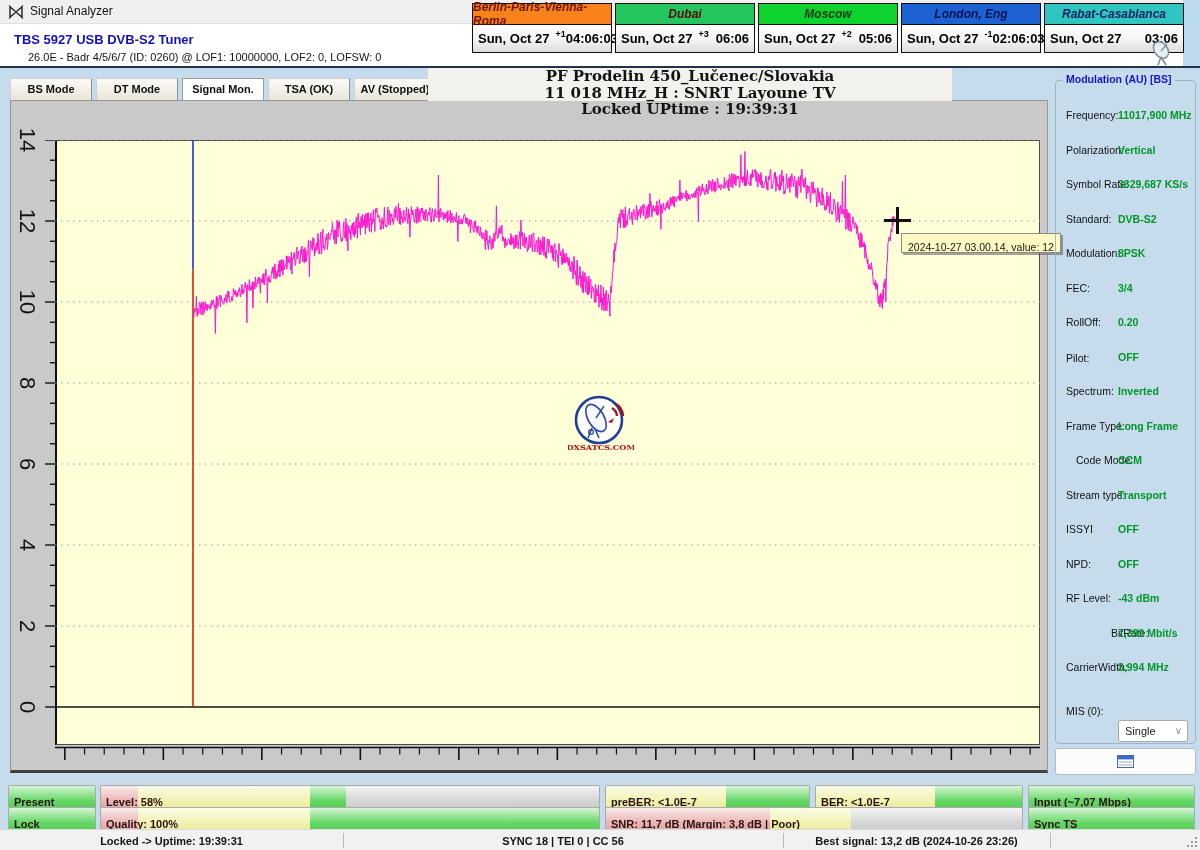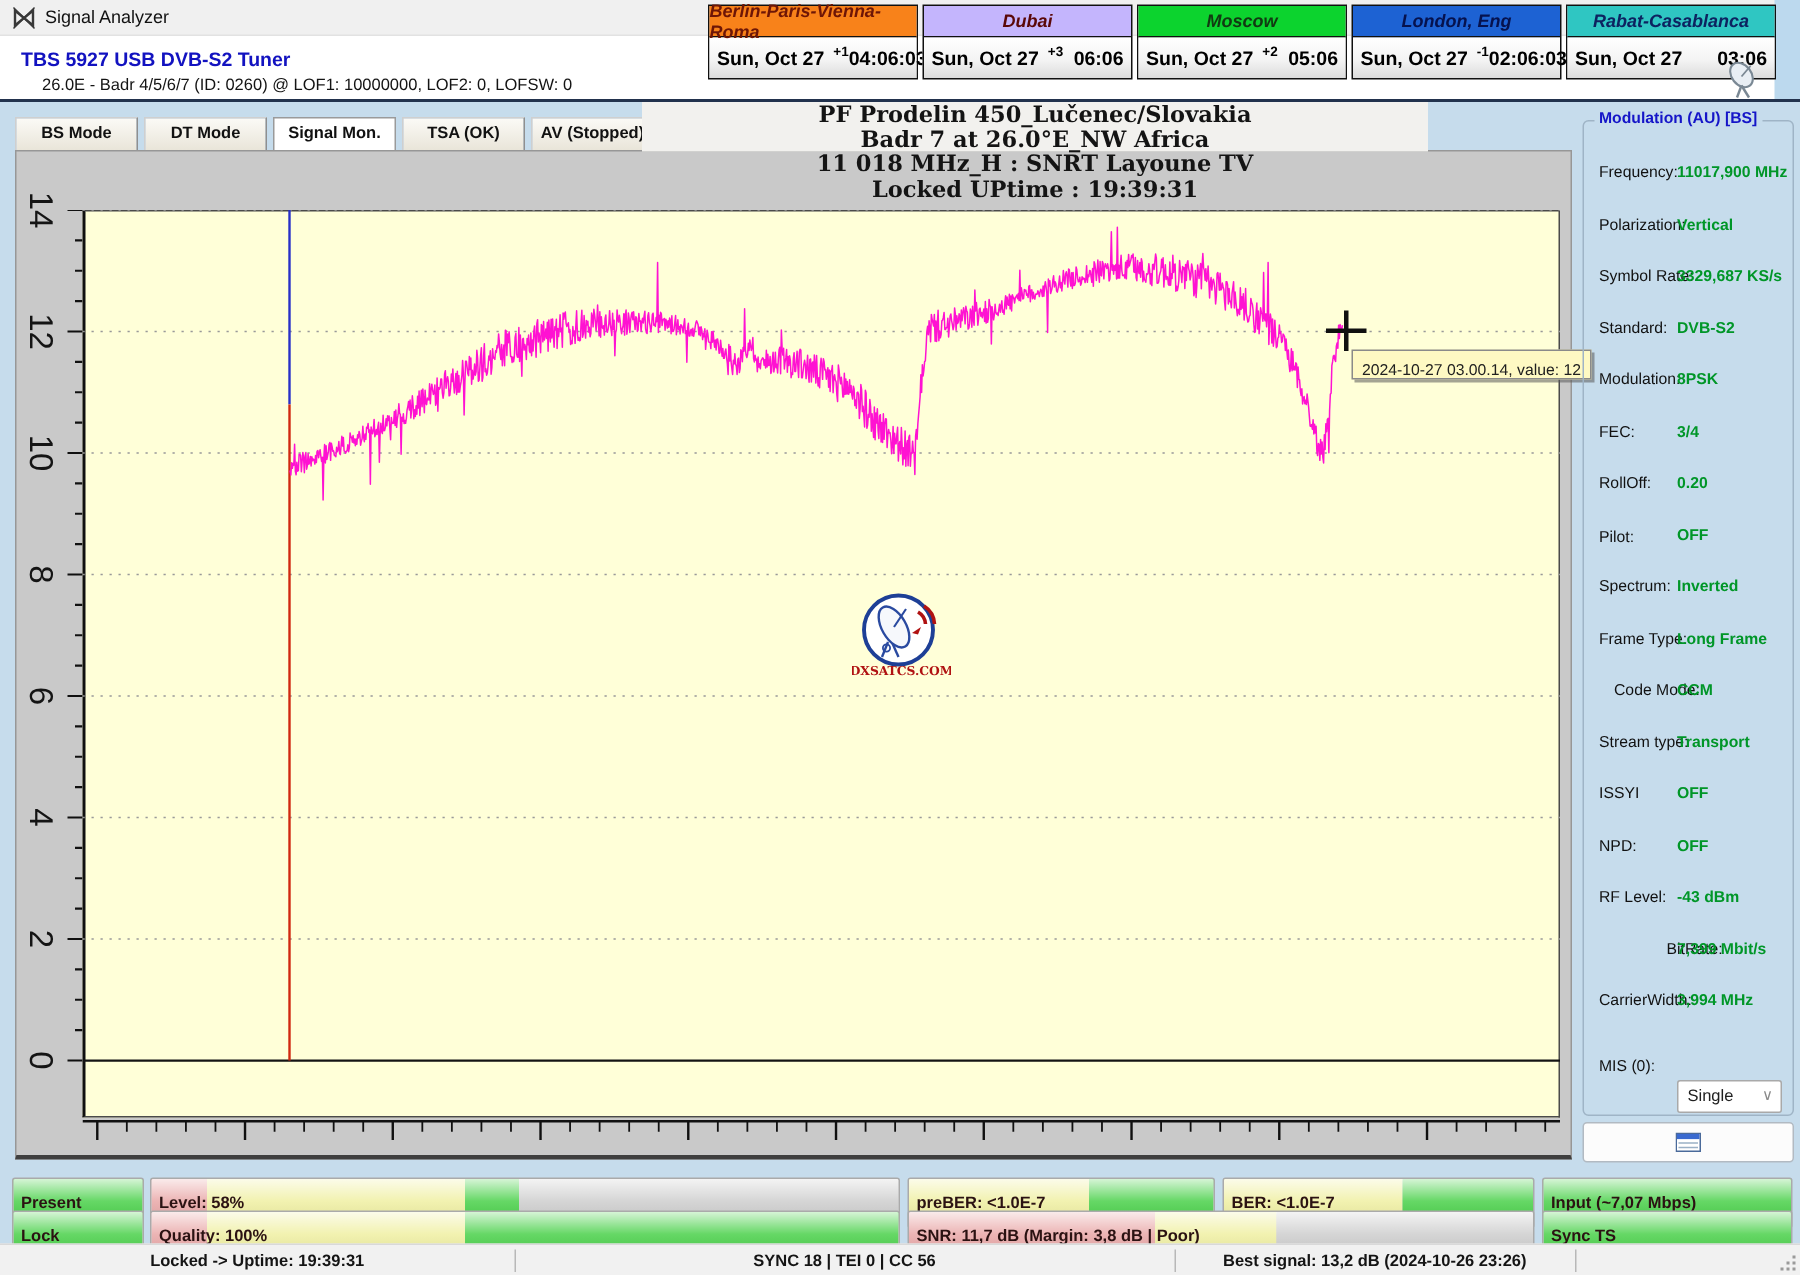--- a/index.html
+++ b/index.html
@@ -110,21 +110,21 @@
   <div id="clocks">
       <div class="clock" style="left: 472px;">
         <div class="c-head" style="background:#f8821a;color:#6e1606">Berlin-Paris-Vienna-Roma</div>
         <div class="c-body">
           <span class="c-date">Sun, Oct 27</span>
           <span class="c-off">+1</span>
           <span class="c-time">04:06:03</span>
         </div>
       </div>
       <div class="clock" style="left: 615px;">
-        <div class="c-head" style="background:#c4b5fd;color:#5a0808">Dubai</div>
+        <div class="c-head" style="background:#22c55e;color:#5a0808">Dubai</div>
         <div class="c-body">
           <span class="c-date">Sun, Oct 27</span>
           <span class="c-off">+3</span>
           <span class="c-time">06:06</span>
         </div>
       </div>
       <div class="clock" style="left: 758px;">
         <div class="c-head" style="background:#0cd32e;color:#123912">Moscow</div>
         <div class="c-body">
           <span class="c-date">Sun, Oct 27</span>
@@ -275,21 +275,20 @@
       <line x1="0" y1="81" x2="985" y2="81" stroke="#999" stroke-width="1" stroke-dasharray="1.5,4.5"></line>
       <line x1="0" y1="0" x2="985" y2="0" stroke="#999" stroke-width="1" stroke-dasharray="1.5,4.5"></line>
       <line x1="137.9985" y1="0" x2="137.9985" y2="129.59999999999997" stroke="#2830c8" stroke-width="1.6"></line>
       <line x1="137.9985" y1="129.59999999999997" x2="137.9985" y2="567" stroke="#d02810" stroke-width="1.6"></line>
       <polyline points="137.9,174.3 138.4,174.1 138.9,176.6 139.4,168.5 139.9,172.2 140.4,168.8 140.9,170.1 141.4,156.1 141.9,174.3 142.4,176.5 142.9,168.2 143.4,174.1 143.9,173.8 144.4,162.8 144.9,162.8 145.4,163.8 145.9,174.5 146.4,167.7 146.9,161.6 147.4,165.3 147.9,175.1 148.4,164.0 148.9,161.7 149.4,172.8 149.9,170.4 150.4,162.5 150.9,169.5 151.4,168.4 151.9,164.3 152.4,170.7 152.9,164.5 153.4,167.1 153.9,166.1 154.4,166.4 154.9,169.4 155.4,163.6 155.9,168.4 156.4,160.9 156.9,160.4 157.4,165.1 157.9,161.6 158.4,159.8 158.9,164.2 159.4,167.6 159.9,164.8 160.4,193.4 160.9,165.1 161.4,156.3 161.9,168.7 162.4,157.2 162.9,166.3 163.4,163.7 163.9,161.4 164.4,156.2 164.9,155.0 165.4,166.9 165.9,155.5 166.4,157.7 166.9,160.9 167.4,160.6 167.9,163.5 168.4,163.9 168.9,164.4 169.4,158.2 169.9,161.1 170.4,159.7 170.9,154.4 171.4,162.2 171.9,163.1 172.4,157.0 172.9,150.8 173.4,157.4 173.9,151.6 174.4,160.7 174.9,160.8 175.4,162.1 175.9,161.0 176.4,160.4 176.9,156.5 177.4,161.1 177.9,158.4 178.4,148.6 178.9,151.7 179.4,151.4 179.9,154.8 180.4,150.3 180.9,155.3 181.4,152.6 181.9,157.1 182.4,152.6 182.9,156.2 183.4,149.8 183.9,152.0 184.4,147.6 184.9,149.8 185.4,156.8 185.9,154.2 186.4,152.5 186.9,144.2 187.4,151.2 187.9,154.5 188.4,149.4 188.9,152.9 189.4,144.9 189.9,145.4 190.4,142.3 190.9,148.3 191.4,146.6 191.9,182.9 192.4,144.6 192.9,147.6 193.4,149.2 193.9,146.5 194.4,139.6 194.9,151.1 195.4,149.4 195.9,146.3 196.4,149.7 196.9,144.6 197.4,141.5 197.9,168.2 198.4,149.3 198.9,142.1 199.4,147.6 199.9,149.0 200.4,136.9 200.9,147.1 201.4,147.0 201.9,144.9 202.4,139.2 202.9,143.9 203.4,137.1 203.9,140.3 204.4,137.3 204.9,145.7 205.4,153.1 205.9,138.4 206.4,142.4 206.9,141.7 207.4,142.2 207.9,134.3 208.4,143.7 208.9,133.4 209.4,144.9 209.9,139.3 210.4,136.3 210.9,129.2 211.4,135.4 211.9,136.4 212.4,162.8 212.9,138.2 213.4,140.9 213.9,135.8 214.4,142.3 214.9,140.4 215.4,142.2 215.9,139.0 216.4,133.2 216.9,130.9 217.4,127.6 217.9,133.3 218.4,126.7 218.9,138.7 219.4,133.2 219.9,123.8 220.4,129.8 220.9,139.1 221.4,133.1 221.9,137.6 222.4,130.5 222.9,136.1 223.4,124.2 223.9,132.0 224.4,120.7 224.9,137.0 225.4,127.9 225.9,120.2 226.4,131.2 226.9,119.3 227.4,126.6 227.9,135.2 228.4,120.2 228.9,128.9 229.4,129.8 229.9,125.4 230.4,126.4 230.9,126.6 231.4,115.9 231.9,129.2 232.4,119.5 232.9,116.1 233.4,120.0 233.9,123.0 234.4,121.7 234.9,116.6 235.4,130.2 235.9,128.5 236.4,112.0 236.9,134.2 237.4,118.3 237.9,119.5 238.4,118.6 238.9,112.7 239.4,112.7 239.9,121.9 240.4,125.5 240.9,122.0 241.4,109.2 241.9,107.1 242.4,118.8 242.9,113.7 243.4,111.1 243.9,114.3 244.4,123.9 244.9,123.4 245.4,118.6 245.9,109.4 246.4,114.4 246.9,106.0 247.4,115.4 247.9,122.0 248.4,116.5 248.9,109.0 249.4,123.0 249.9,107.5 250.4,121.5 250.9,110.3 251.4,121.4 251.9,117.2 252.4,114.6 252.9,110.8 253.4,100.4 253.9,108.5 254.4,136.6 254.9,116.0 255.4,100.9 255.9,100.8 256.4,104.8 256.9,109.2 257.4,110.4 257.9,97.6 258.4,106.3 258.9,98.7 259.4,116.2 259.9,106.9 260.4,112.7 260.9,109.4 261.4,102.7 261.9,110.1 262.4,107.9 262.9,93.5 263.4,98.7 263.9,114.2 264.4,113.5 264.9,105.6 265.4,97.1 265.9,91.9 266.4,114.2 266.9,111.7 267.4,97.1 267.9,89.2 268.4,107.8 268.9,105.8 269.4,110.1 269.9,108.7 270.4,103.7 270.9,97.3 271.4,100.0 271.9,93.9 272.4,109.5 272.9,105.1 273.4,92.5 273.9,98.6 274.4,98.4 274.9,99.6 275.4,93.8 275.9,94.9 276.4,90.3 276.9,91.8 277.4,82.6 277.9,88.1 278.4,95.7 278.9,99.6 279.4,89.6 279.9,103.8 280.4,94.6 280.9,90.0 281.4,103.8 281.9,80.1 282.4,80.5 282.9,97.0 283.4,82.6 283.9,88.5 284.4,81.2 284.9,87.8 285.4,97.7 285.9,97.6 286.4,101.6 286.9,98.0 287.4,101.1 287.9,97.7 288.4,85.0 288.9,82.2 289.4,95.9 289.9,98.0 290.4,98.2 290.9,78.4 291.4,101.0 291.9,83.4 292.4,96.8 292.9,110.8 293.4,86.0 293.9,85.6 294.4,93.4 294.9,89.7 295.4,91.8 295.9,99.6 296.4,85.7 296.9,89.9 297.4,83.3 297.9,93.9 298.4,95.1 298.9,82.0 299.4,97.2 299.9,86.6 300.4,94.0 300.9,80.8 301.4,77.3 301.9,86.7 302.4,98.2 302.9,75.8 303.4,73.1 303.9,88.0 304.4,82.0 304.9,85.7 305.4,95.2 305.9,76.4 306.4,77.2 306.9,87.9 307.4,74.4 307.9,86.7 308.4,84.2 308.9,79.3 309.4,85.6 309.9,74.8 310.4,94.2 310.9,73.4 311.4,82.7 311.9,88.0 312.4,72.9 312.9,85.3 313.4,72.7 313.9,83.4 314.4,91.5 314.9,77.9 315.4,80.0 315.9,72.8 316.4,92.3 316.9,79.0 317.4,84.4 317.9,79.0 318.4,69.9 318.9,81.2 319.4,78.9 319.9,91.5 320.4,68.6 320.9,72.8 321.4,69.1 321.9,68.0 322.4,75.7 322.9,77.7 323.4,76.3 323.9,75.2 324.4,81.7 324.9,79.6 325.4,89.7 325.9,87.4 326.4,89.1 326.9,77.7 327.4,83.8 327.9,80.6 328.4,88.9 328.9,76.9 329.4,67.2 329.9,81.4 330.4,86.9 330.9,85.0 331.4,87.2 331.9,86.8 332.4,74.8 332.9,66.9 333.4,84.8 333.9,82.5 334.4,70.3 334.9,79.9 335.4,85.4 335.9,73.6 336.4,76.6 336.9,74.2 337.4,81.4 337.9,78.2 338.4,84.5 338.9,82.4 339.4,68.7 339.9,71.1 340.4,77.9 340.9,66.2 341.4,69.8 341.9,74.4 342.4,80.4 342.9,73.8 343.4,63.4 343.9,74.6 344.4,83.9 344.9,67.9 345.4,84.8 345.9,71.2 346.4,78.1 346.9,79.0 347.4,77.2 347.9,83.4 348.4,72.3 348.9,70.0 349.4,80.3 349.9,81.5 350.4,79.5 350.9,75.7 351.4,67.1 351.9,76.2 352.4,80.1 352.9,83.7 353.4,68.9 353.9,79.5 354.4,73.5 354.9,97.1 355.4,81.8 355.9,79.8 356.4,66.6 356.9,73.4 357.4,74.7 357.9,70.1 358.4,73.7 358.9,79.4 359.4,82.5 359.9,78.9 360.4,77.2 360.9,69.1 361.4,83.4 361.9,69.8 362.4,66.6 362.9,82.8 363.4,79.2 363.9,68.6 364.4,71.9 364.9,81.7 365.4,73.8 365.9,70.0 366.4,68.1 366.9,73.1 367.4,67.9 367.9,74.2 368.4,79.7 368.9,71.1 369.4,72.0 369.9,81.0 370.4,79.9 370.9,69.0 371.4,74.1 371.9,73.9 372.4,80.8 372.9,74.5 373.4,72.1 373.9,75.3 374.4,70.5 374.9,67.5 375.4,79.2 375.9,81.8 376.4,82.3 376.9,70.5 377.4,68.5 377.9,74.7 378.4,77.2 378.9,81.1 379.4,77.0 379.9,69.8 380.4,68.8 380.9,76.8 381.4,76.3 381.9,77.6 382.4,71.7 382.9,74.5 383.4,35.0 383.9,81.7 384.4,70.2 384.9,78.2 385.4,68.2 385.9,69.2 386.4,77.0 386.9,73.0 387.4,73.1 387.9,72.3 388.4,80.2 388.9,72.8 389.4,74.7 389.9,78.7 390.4,73.8 390.9,78.1 391.4,72.0 391.9,73.7 392.4,82.5 392.9,70.5 393.4,81.0 393.9,80.8 394.4,79.3 394.9,74.7 395.4,70.4 395.9,83.1 396.4,78.5 396.9,73.2 397.4,79.8 397.9,77.6 398.4,82.6 398.9,76.5 399.4,77.0 399.9,78.5 400.4,81.8 400.9,76.4 401.4,72.5 401.9,82.4 402.4,80.5 402.9,101.5 403.4,78.5 403.9,75.5 404.4,84.0 404.9,84.0 405.4,80.2 405.9,79.5 406.4,83.8 406.9,78.9 407.4,84.2 407.9,81.6 408.4,78.3 408.9,75.2 409.4,73.9 409.9,75.2 410.4,76.5 410.9,83.2 411.4,78.1 411.9,83.8 412.4,77.9 412.9,80.1 413.4,86.4 413.9,82.2 414.4,84.5 414.9,79.2 415.4,92.9 415.9,86.6 416.4,80.1 416.9,82.8 417.4,87.8 417.9,88.2 418.4,88.3 418.9,92.4 419.4,81.1 419.9,88.1 420.4,81.0 420.9,87.1 421.4,91.5 421.9,86.7 422.4,93.3 422.9,86.1 423.4,86.0 423.9,89.6 424.4,95.5 424.9,95.2 425.4,86.9 425.9,91.9 426.4,97.5 426.9,92.4 427.4,98.9 427.9,98.8 428.4,94.4 428.9,92.7 429.4,98.2 429.9,102.4 430.4,109.6 430.9,89.6 431.4,100.7 431.9,91.0 432.4,101.3 432.9,105.7 433.4,109.6 433.9,100.2 434.4,102.7 434.9,95.8 435.4,102.6 435.9,104.3 436.4,109.6 436.9,99.5 437.4,98.7 437.9,108.4 438.4,105.7 438.9,93.2 439.4,94.3 439.9,101.2 440.4,91.6 440.9,94.2 441.4,65.9 441.9,92.9 442.4,96.7 442.9,98.4 443.4,96.3 443.9,88.9 444.4,93.6 444.9,86.6 445.4,90.2 445.9,93.6 446.4,91.5 446.9,85.0 447.4,99.1 447.9,101.3 448.4,96.8 448.9,100.1 449.4,99.4 449.9,107.8 450.4,98.0 450.9,104.7 451.4,102.5 451.9,105.8 452.4,100.4 452.9,99.5 453.4,98.6 453.9,99.1 454.4,103.5 454.9,99.8 455.4,105.3 455.9,93.5 456.4,104.6 456.9,96.2 457.4,103.7 457.9,103.4 458.4,97.6 458.9,109.0 459.4,107.5 459.9,99.5 460.4,94.9 460.9,108.0 461.4,104.3 461.9,94.9 462.4,105.2 462.9,102.9 463.4,108.6 463.9,99.3 464.4,93.2 464.9,91.5 465.4,109.2 465.9,80.0 466.4,92.1 466.9,96.7 467.4,92.2 467.9,106.0 468.4,101.3 468.9,98.6 469.4,93.0 469.9,108.2 470.4,97.7 470.9,103.6 471.4,97.2 471.9,100.2 472.4,111.8 472.9,108.6 473.4,109.6 473.9,99.1 474.4,95.1 474.9,107.7 475.4,107.6 475.9,100.2 476.4,94.2 476.9,103.9 477.4,111.6 477.9,95.0 478.4,92.8 478.9,93.5 479.4,111.9 479.9,111.8 480.4,107.5 480.9,102.9 481.4,100.2 481.9,103.3 482.4,112.4 482.9,104.2 483.4,96.9 483.9,109.4 484.4,114.8 484.9,99.7 485.4,99.3 485.9,114.7 486.4,102.2 486.9,101.3 487.4,111.4 487.9,96.6 488.4,103.1 488.9,115.4 489.4,97.0 489.9,111.2 490.4,117.3 490.9,111.9 491.4,118.5 491.9,103.9 492.4,98.8 492.9,103.8 493.4,112.9 493.9,99.2 494.4,101.1 494.9,106.6 495.4,106.3 495.9,112.8 496.4,108.8 496.9,105.1 497.4,118.1 497.9,106.7 498.4,121.0 498.9,107.4 499.4,107.3 499.9,103.6 500.4,121.8 500.9,112.0 501.4,109.9 501.9,113.4 502.4,114.5 502.9,123.1 503.4,127.7 503.9,103.4 504.4,107.1 504.9,112.5 505.4,115.9 505.9,111.5 506.4,116.6 506.9,124.7 507.4,124.5 507.9,108.8 508.4,122.9 508.9,112.6 509.4,122.7 509.9,114.3 510.4,122.8 510.9,122.7 511.4,113.2 511.9,121.6 512.4,117.0 512.9,123.3 513.4,126.0 513.9,117.5 514.4,119.3 514.9,130.4 515.4,126.6 515.9,132.1 516.4,121.7 516.9,121.4 517.4,123.0 517.9,139.0 518.4,132.6 518.9,116.4 519.4,119.8 519.9,134.4 520.4,130.9 520.9,137.2 521.4,144.7 521.9,120.1 522.4,122.1 522.9,145.5 523.4,143.5 523.9,136.3 524.4,138.2 524.9,126.4 525.4,131.3 525.9,147.5 526.4,135.9 526.9,143.7 527.4,151.6 527.9,131.3 528.4,153.1 528.9,135.3 529.4,142.0 529.9,132.5 530.4,147.1 530.9,152.4 531.4,137.3 531.9,136.5 532.4,154.6 532.9,141.6 533.4,155.0 533.9,135.8 534.4,152.9 534.9,143.0 535.4,139.2 535.9,139.3 536.4,158.4 536.9,150.1 537.4,146.3 537.9,148.7 538.4,148.5 538.9,153.7 539.4,162.5 539.9,157.0 540.4,144.3 540.9,162.3 541.4,148.8 541.9,155.8 542.4,155.9 542.9,149.8 543.4,144.9 543.9,167.4 544.4,156.6 544.9,154.3 545.4,162.7 545.9,145.0 546.4,156.7 546.9,169.9 547.4,158.5 547.9,165.8 548.4,147.3 548.9,170.8 549.4,157.0 549.9,153.7 550.4,170.5 550.9,151.5 551.4,150.1 551.9,170.8 552.4,162.2 552.9,162.3 553.4,154.1 553.9,161.6 554.4,161.6 554.9,176.3 555.4,150.8 555.9,146.3 556.4,152.8 556.9,142.4 557.4,136.4 557.9,130.8 558.4,124.5 558.9,109.9 559.4,121.7 559.9,103.1 560.4,110.6 560.9,107.0 561.4,101.1 561.9,100.5 562.4,91.8 562.9,81.0 563.4,77.5 563.9,83.2 564.4,73.8 564.9,79.1 565.4,87.9 565.9,69.6 566.4,72.7 566.9,75.0 567.4,77.4 567.9,69.7 568.4,87.5 568.9,74.0 569.4,87.6 569.9,75.5 570.4,66.9 570.9,87.2 571.4,80.7 571.9,85.2 572.4,83.0 572.9,73.9 573.4,73.4 573.9,71.6 574.4,68.3 574.9,79.7 575.4,79.6 575.9,78.3 576.4,78.4 576.9,72.1 577.4,84.6 577.9,78.2 578.4,70.7 578.9,69.3 579.4,73.8 579.9,76.3 580.4,79.8 580.9,77.4 581.4,65.3 581.9,69.4 582.4,80.1 582.9,70.5 583.4,75.6 583.9,74.6 584.4,69.2 584.9,70.5 585.4,78.2 585.9,66.7 586.4,73.8 586.9,68.8 587.4,65.1 587.9,67.9 588.4,75.9 588.9,64.2 589.4,67.0 589.9,68.2 590.4,79.4 590.9,78.7 591.4,75.6 591.9,66.0 592.4,67.7 592.9,78.2 593.4,64.2 593.9,73.0 594.4,76.8 594.9,53.4 595.4,67.3 595.9,61.6 596.4,67.4 596.9,76.8 597.4,72.3 597.9,66.1 598.4,65.4 598.9,70.8 599.4,68.4 599.9,71.8 600.4,68.5 600.9,66.0 601.4,74.3 601.9,61.0 602.4,75.4 602.9,65.9 603.4,74.9 603.9,72.4 604.4,59.6 604.9,63.6 605.4,64.3 605.9,89.4 606.4,64.5 606.9,68.8 607.4,73.2 607.9,70.0 608.4,62.9 608.9,68.2 609.4,69.4 609.9,68.7 610.4,70.4 610.9,66.0 611.4,62.8 611.9,68.1 612.4,64.0 612.9,60.5 613.4,68.1 613.9,66.9 614.4,69.5 614.9,61.9 615.4,57.2 615.9,65.9 616.4,58.0 616.9,62.7 617.4,63.5 617.9,56.2 618.4,65.9 618.9,57.4 619.4,67.3 619.9,56.5 620.4,58.1 620.9,59.1 621.4,62.0 621.9,58.3 622.4,57.9 622.9,56.6 623.4,59.1 623.9,55.7 624.4,60.4 624.9,40.1 625.4,60.6 625.9,51.9 626.4,55.0 626.9,59.3 627.4,58.9 627.9,53.0 628.4,54.0 628.9,53.4 629.4,56.8 629.9,56.1 630.4,58.3 630.9,50.9 631.4,50.4 631.9,61.2 632.4,53.5 632.9,53.2 633.4,59.1 633.9,54.8 634.4,58.6 634.9,59.4 635.4,56.2 635.9,56.0 636.4,56.2 636.9,53.9 637.4,55.2 637.9,57.7 638.4,54.4 638.9,52.8 639.4,54.4 639.9,57.6 640.4,50.6 640.9,57.5 641.4,51.1 641.9,47.8 642.4,51.2 642.9,55.6 643.4,81.6 643.9,46.0 644.4,50.7 644.9,47.1 645.4,55.7 645.9,54.0 646.4,52.0 646.9,46.8 647.4,43.9 647.9,51.3 648.4,47.8 648.9,49.0 649.4,53.9 649.9,54.8 650.4,52.4 650.9,48.7 651.4,44.0 651.9,51.8 652.4,48.4 652.9,54.0 653.4,48.1 653.9,40.4 654.4,46.6 654.9,49.4 655.4,42.6 655.9,41.2 656.4,44.1 656.9,51.4 657.4,39.3 657.9,39.8 658.4,47.5 658.9,50.7 659.4,41.9 659.9,52.3 660.4,41.6 660.9,50.4 661.4,50.2 661.9,48.5 662.4,38.0 662.9,40.0 663.4,45.6 663.9,47.9 664.4,47.6 664.9,44.8 665.4,50.1 665.9,48.8 666.4,44.5 666.9,46.3 667.4,45.4 667.9,45.8 668.4,48.4 668.9,45.9 669.4,37.2 669.9,48.2 670.4,43.3 670.9,44.4 671.4,40.3 671.9,40.6 672.4,44.8 672.9,48.2 673.4,39.0 673.9,50.9 674.4,34.5 674.9,36.0 675.4,40.1 675.9,47.0 676.4,41.0 676.9,33.3 677.4,42.4 677.9,48.2 678.4,34.4 678.9,43.3 679.4,43.9 679.9,34.3 680.4,35.6 680.9,45.9 681.4,38.0 681.9,35.8 682.4,37.7 682.9,39.0 683.4,35.9 683.9,38.8 684.4,47.3 684.9,46.0 685.4,36.6 685.9,14.5 686.4,40.2 686.9,36.5 687.4,42.8 687.9,37.2 688.4,40.2 688.9,36.4 689.4,46.0 689.9,11.5 690.4,45.5 690.9,36.9 691.4,45.4 691.9,37.0 692.4,30.2 692.9,40.5 693.4,43.7 693.9,43.7 694.4,43.3 694.9,45.3 695.4,34.9 695.9,45.9 696.4,33.7 696.9,38.4 697.4,29.6 697.9,37.3 698.4,35.2 698.9,33.4 699.4,30.4 699.9,31.7 700.4,29.3 700.9,41.3 701.4,41.6 701.9,31.6 702.4,45.0 702.9,47.1 703.4,33.7 703.9,40.4 704.4,42.4 704.9,35.0 705.4,44.8 705.9,32.5 706.4,34.7 706.9,47.8 707.4,40.8 707.9,46.6 708.4,46.8 708.9,48.1 709.4,42.5 709.9,43.0 710.4,42.3 710.9,35.8 711.4,39.9 711.9,49.3 712.4,42.5 712.9,50.4 713.4,36.4 713.9,36.2 714.4,39.7 714.9,34.5 715.4,29.3 715.9,31.9 716.4,48.8 716.9,48.8 717.4,48.1 717.9,43.8 718.4,42.0 718.9,40.5 719.4,32.8 719.9,38.4 720.4,31.9 720.9,51.4 721.4,43.0 721.9,36.5 722.4,46.3 722.9,44.4 723.4,44.6 723.9,49.5 724.4,50.3 724.9,34.6 725.4,50.2 725.9,42.5 726.4,45.7 726.9,30.2 727.4,41.6 727.9,36.5 728.4,36.0 728.9,54.1 729.4,50.9 729.9,53.7 730.4,51.2 730.9,46.9 731.4,33.7 731.9,39.5 732.4,42.6 732.9,48.3 733.4,37.7 733.9,39.7 734.4,38.4 734.9,52.4 735.4,36.3 735.9,47.0 736.4,35.5 736.9,33.8 737.4,38.9 737.9,40.9 738.4,46.6 738.9,44.0 739.4,36.0 739.9,38.5 740.4,44.2 740.9,57.2 741.4,55.0 741.9,40.4 742.4,58.3 742.9,50.3 743.4,36.7 743.9,41.2 744.4,45.7 744.9,40.5 745.4,35.6 745.9,52.5 746.4,36.8 746.9,29.0 747.4,38.5 747.9,40.4 748.4,46.8 748.9,39.1 749.4,47.6 749.9,45.6 750.4,37.3 750.9,47.5 751.4,58.7 751.9,48.0 752.4,45.0 752.9,53.4 753.4,47.9 753.9,46.1 754.4,48.4 754.9,52.6 755.4,62.6 755.9,57.5 756.4,42.4 756.9,41.7 757.4,46.2 757.9,53.5 758.4,42.1 758.9,53.3 759.4,52.7 759.9,48.7 760.4,51.1 760.9,53.0 761.4,61.3 761.9,66.7 762.4,47.9 762.9,47.8 763.4,50.0 763.9,62.6 764.4,52.4 764.9,61.1 765.4,60.8 765.9,65.2 766.4,55.2 766.9,51.8 767.4,47.8 767.9,65.3 768.4,54.7 768.9,60.9 769.4,66.0 769.9,70.5 770.4,66.1 770.9,68.4 771.4,69.7 771.9,51.9 772.4,66.3 772.9,57.8 773.4,65.4 773.9,55.8 774.4,73.4 774.9,67.4 775.4,52.4 775.9,69.3 776.4,71.4 776.9,74.7 777.4,74.1 777.9,70.9 778.4,70.1 778.9,59.0 779.4,61.6 779.9,62.8 780.4,66.9 780.9,76.1 781.4,81.6 781.9,81.3 782.4,68.1 782.9,62.0 783.4,79.4 783.9,67.4 784.4,82.5 784.9,75.1 785.4,65.2 785.9,68.3 786.4,69.4 786.9,74.1 787.4,41.6 787.9,72.4 788.4,73.9 788.9,69.2 789.4,77.9 789.9,70.9 790.4,35.0 790.9,89.7 791.4,75.0 791.9,69.3 792.4,72.9 792.9,88.7 793.4,72.7 793.9,90.8 794.4,85.3 794.9,73.5 795.4,83.5 795.9,91.8 796.4,90.9 796.9,85.4 797.4,84.7 797.9,76.7 798.4,82.3 798.9,81.5 799.4,88.3 799.9,87.5 800.4,82.7 800.9,83.5 801.4,84.5 801.9,93.7 802.4,86.0 802.9,93.8 803.4,99.5 803.9,93.4 804.4,102.9 804.9,107.7 805.4,105.7 805.9,92.5 806.4,107.2 806.9,94.3 807.4,106.5 807.9,104.4 808.4,106.7 808.9,101.9 809.4,102.7 809.9,118.3 810.4,104.7 810.9,112.9 811.4,113.3 811.9,120.6 812.4,123.7 812.9,119.2 813.4,129.3 813.9,125.4 814.4,124.3 814.9,129.1 815.4,126.8 815.9,129.7 816.4,122.6 816.9,126.9 817.4,131.2 817.9,137.5 818.4,144.0 818.9,144.3 819.4,143.1 819.9,146.1 820.4,139.8 820.9,149.3 821.4,142.8 821.9,148.7 822.4,144.1 822.9,160.7 823.4,163.7 823.9,155.6 824.4,156.6 824.9,166.9 825.4,153.0 825.9,162.7 826.4,154.7 826.9,165.0 827.4,168.6 827.9,149.9 828.4,159.6 828.9,142.5 829.4,147.8 829.9,139.6 830.4,138.9 830.9,161.9 831.4,133.7 831.9,122.8 832.4,122.1 832.9,103.8 833.4,101.1 833.9,97.3 834.4,96.8 834.9,99.8 835.4,101.0 835.9,90.7 836.4,88.6 836.9,92.2 837.4,76.8 837.9,85.7 838.4,76.4 838.9,79.6 839.4,81.1 839.9,76.8 " fill="none" stroke="#ff12d2" stroke-width="1" stroke-linejoin="round"></polyline>
     </svg>
 
   <div class="hdr-bg"></div>
   <div class="chart-header">
     <div>PF Prodelin 450_Lučenec/Slovakia</div>
-    <div>Badr 7 at 26.0°E_NW Africa</div>
     <div>11 018 MHz_H : SNRT Layoune TV</div>
     <div>Locked UPtime : 19:39:31</div>
   </div>
 
   <svg class="watermark" viewBox="0 0 66 62">
     <circle cx="31" cy="26" r="23" fill="#ffffff" stroke="#1d3f96" stroke-width="2.6"></circle>
     <ellipse cx="28" cy="24" rx="8" ry="15" transform="rotate(-30 28 24)" fill="#f6f8fc" stroke="#2a4aa0" stroke-width="1.6"></ellipse>
     <line x1="24" y1="34" x2="20" y2="44" stroke="#2a4aa0" stroke-width="1.6"></line>
     <line x1="27" y1="35" x2="31" y2="44" stroke="#2a4aa0" stroke-width="1.6"></line>
     <circle cx="23" cy="38" r="2.4" fill="none" stroke="#2a4aa0" stroke-width="1.2"></circle>

